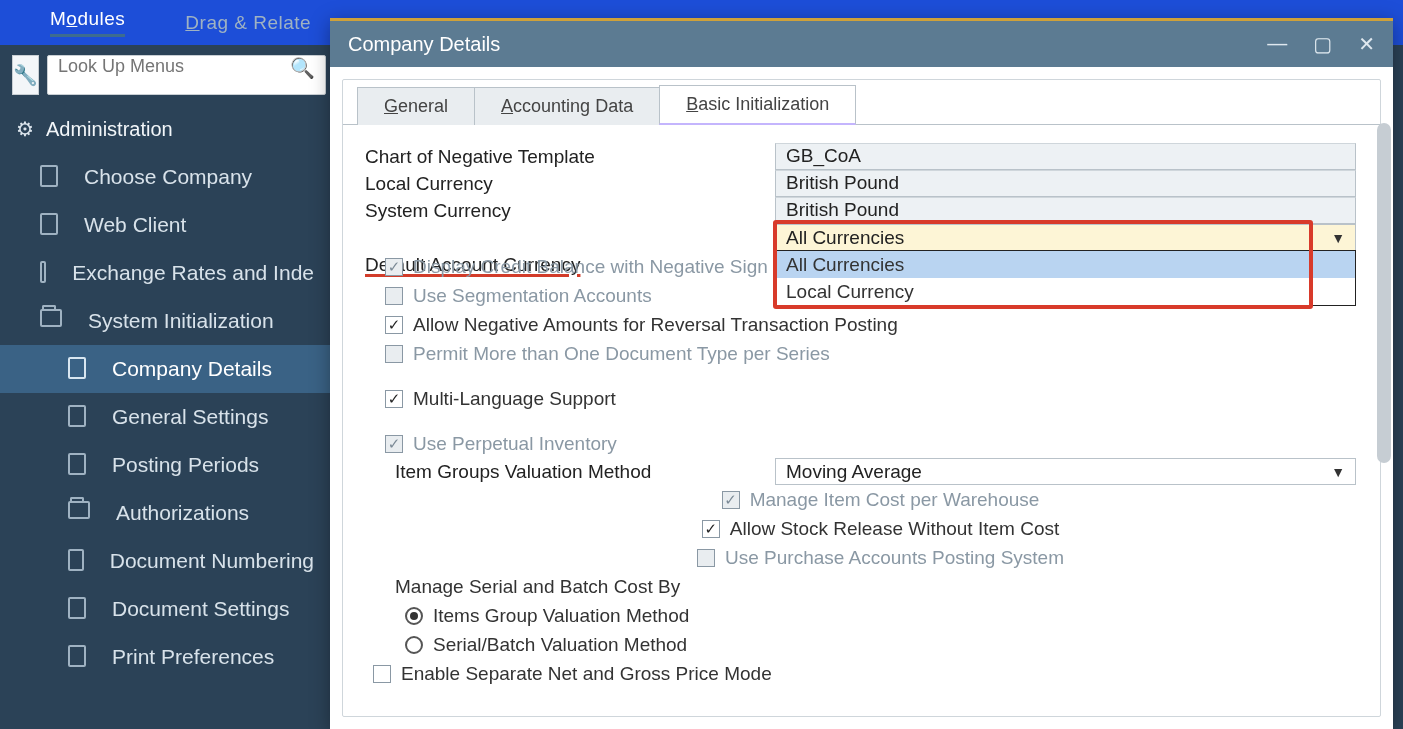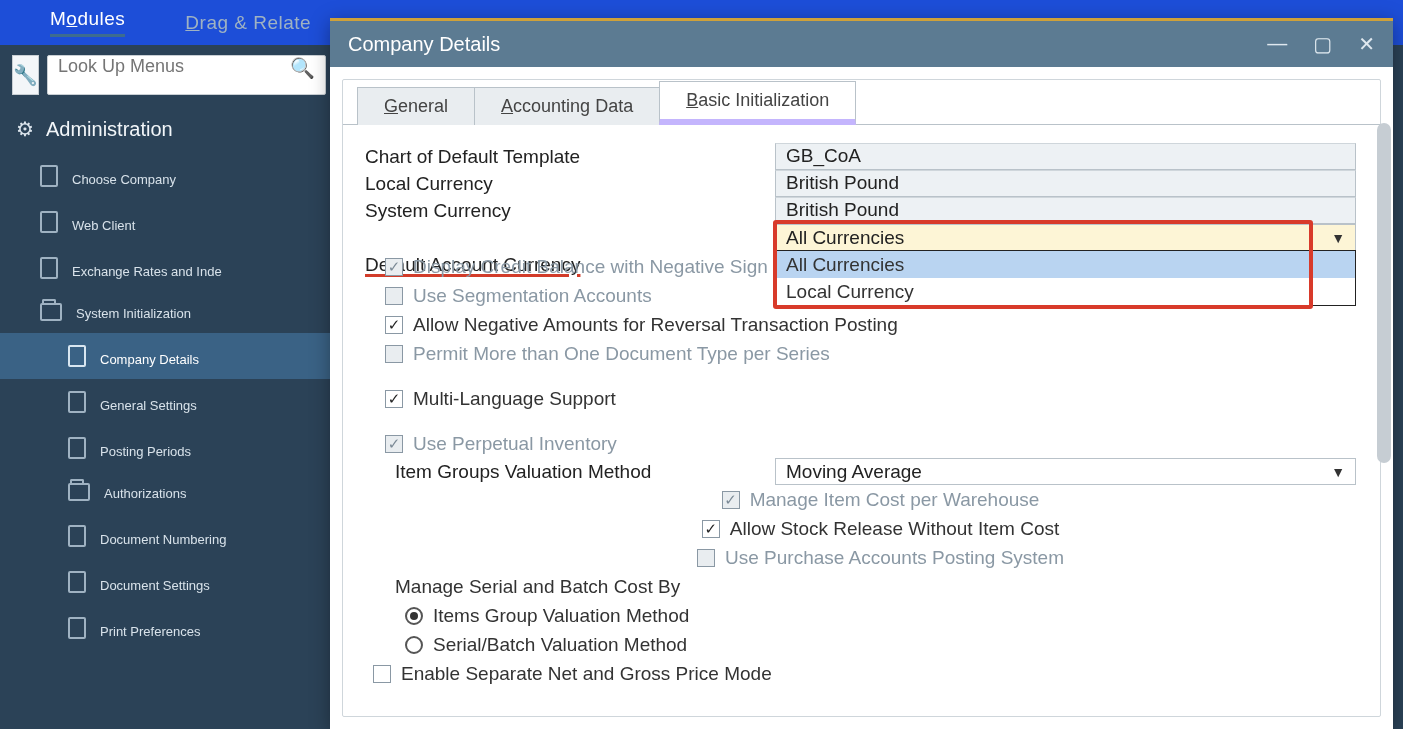--- a/index.html
+++ b/index.html
@@ -85,25 +85,25 @@
     align-items: center;
     gap: 12px;
     padding: 12px 16px;
     color: #f2f6f9;
     font-size: 20px;
   }
   .gear-icon { font-size: 20px; color: #dbe4ec; }
 
   .side-item {
     display: flex;
-    align-items: flex-end;
-    gap: 14px;
+    align-items: flex-start;
+    gap: 26px;
     padding: 12px 16px 12px 40px;
     color: #d8e2ea;
-    font-size: 13px;
+    font-size: 21px;
     white-space: nowrap;
   }
   .side-item.indent { padding-left: 68px; }
   .side-item.selected {
     background: #3a6285;
     color: #ffffff;
   }
   .doc-icon {
     width: 18px; height: 22px;
     border: 2px solid #9fb2c2;
@@ -176,21 +176,21 @@
     border-bottom: none;
     color: #444;
     font-size: 18px;
     margin-right: -1px;
     position: relative;
     top: 1px;
   }
   .tab .ul { text-decoration: underline; }
   .tab.active {
     background: #ffffff;
-    border-bottom: 6px solid #c4b5fd;
+    border-bottom: 2px solid #c4b5fd;
     z-index: 2;
   }
   .tabstrip-line {
     border-bottom: 1px solid #b9c2c9;
     margin: 0;
   }
 
   .form-area {
     padding: 18px 24px 18px 22px;
     position: relative;
@@ -394,21 +394,21 @@
         </div>
         <div class="tab active">
           <span class="ul">B</span><span>asic Initialization</span>
         </div>
       </div>
       <div class="tabstrip-line"></div>
 
       <div class="form-area">
 
         <div class="row">
-          <div class="lbl">Chart of Default Template</div>
+          <div class="lbl">Chart of Negative Template</div>
           <div class="val">
               <div class="static-field">GB_CoA</div>
             </div>
         </div>
         <div class="row">
           <div class="lbl">Local Currency</div>
           <div class="val">
               <div class="static-field">British Pound</div>
             </div>
         </div>

